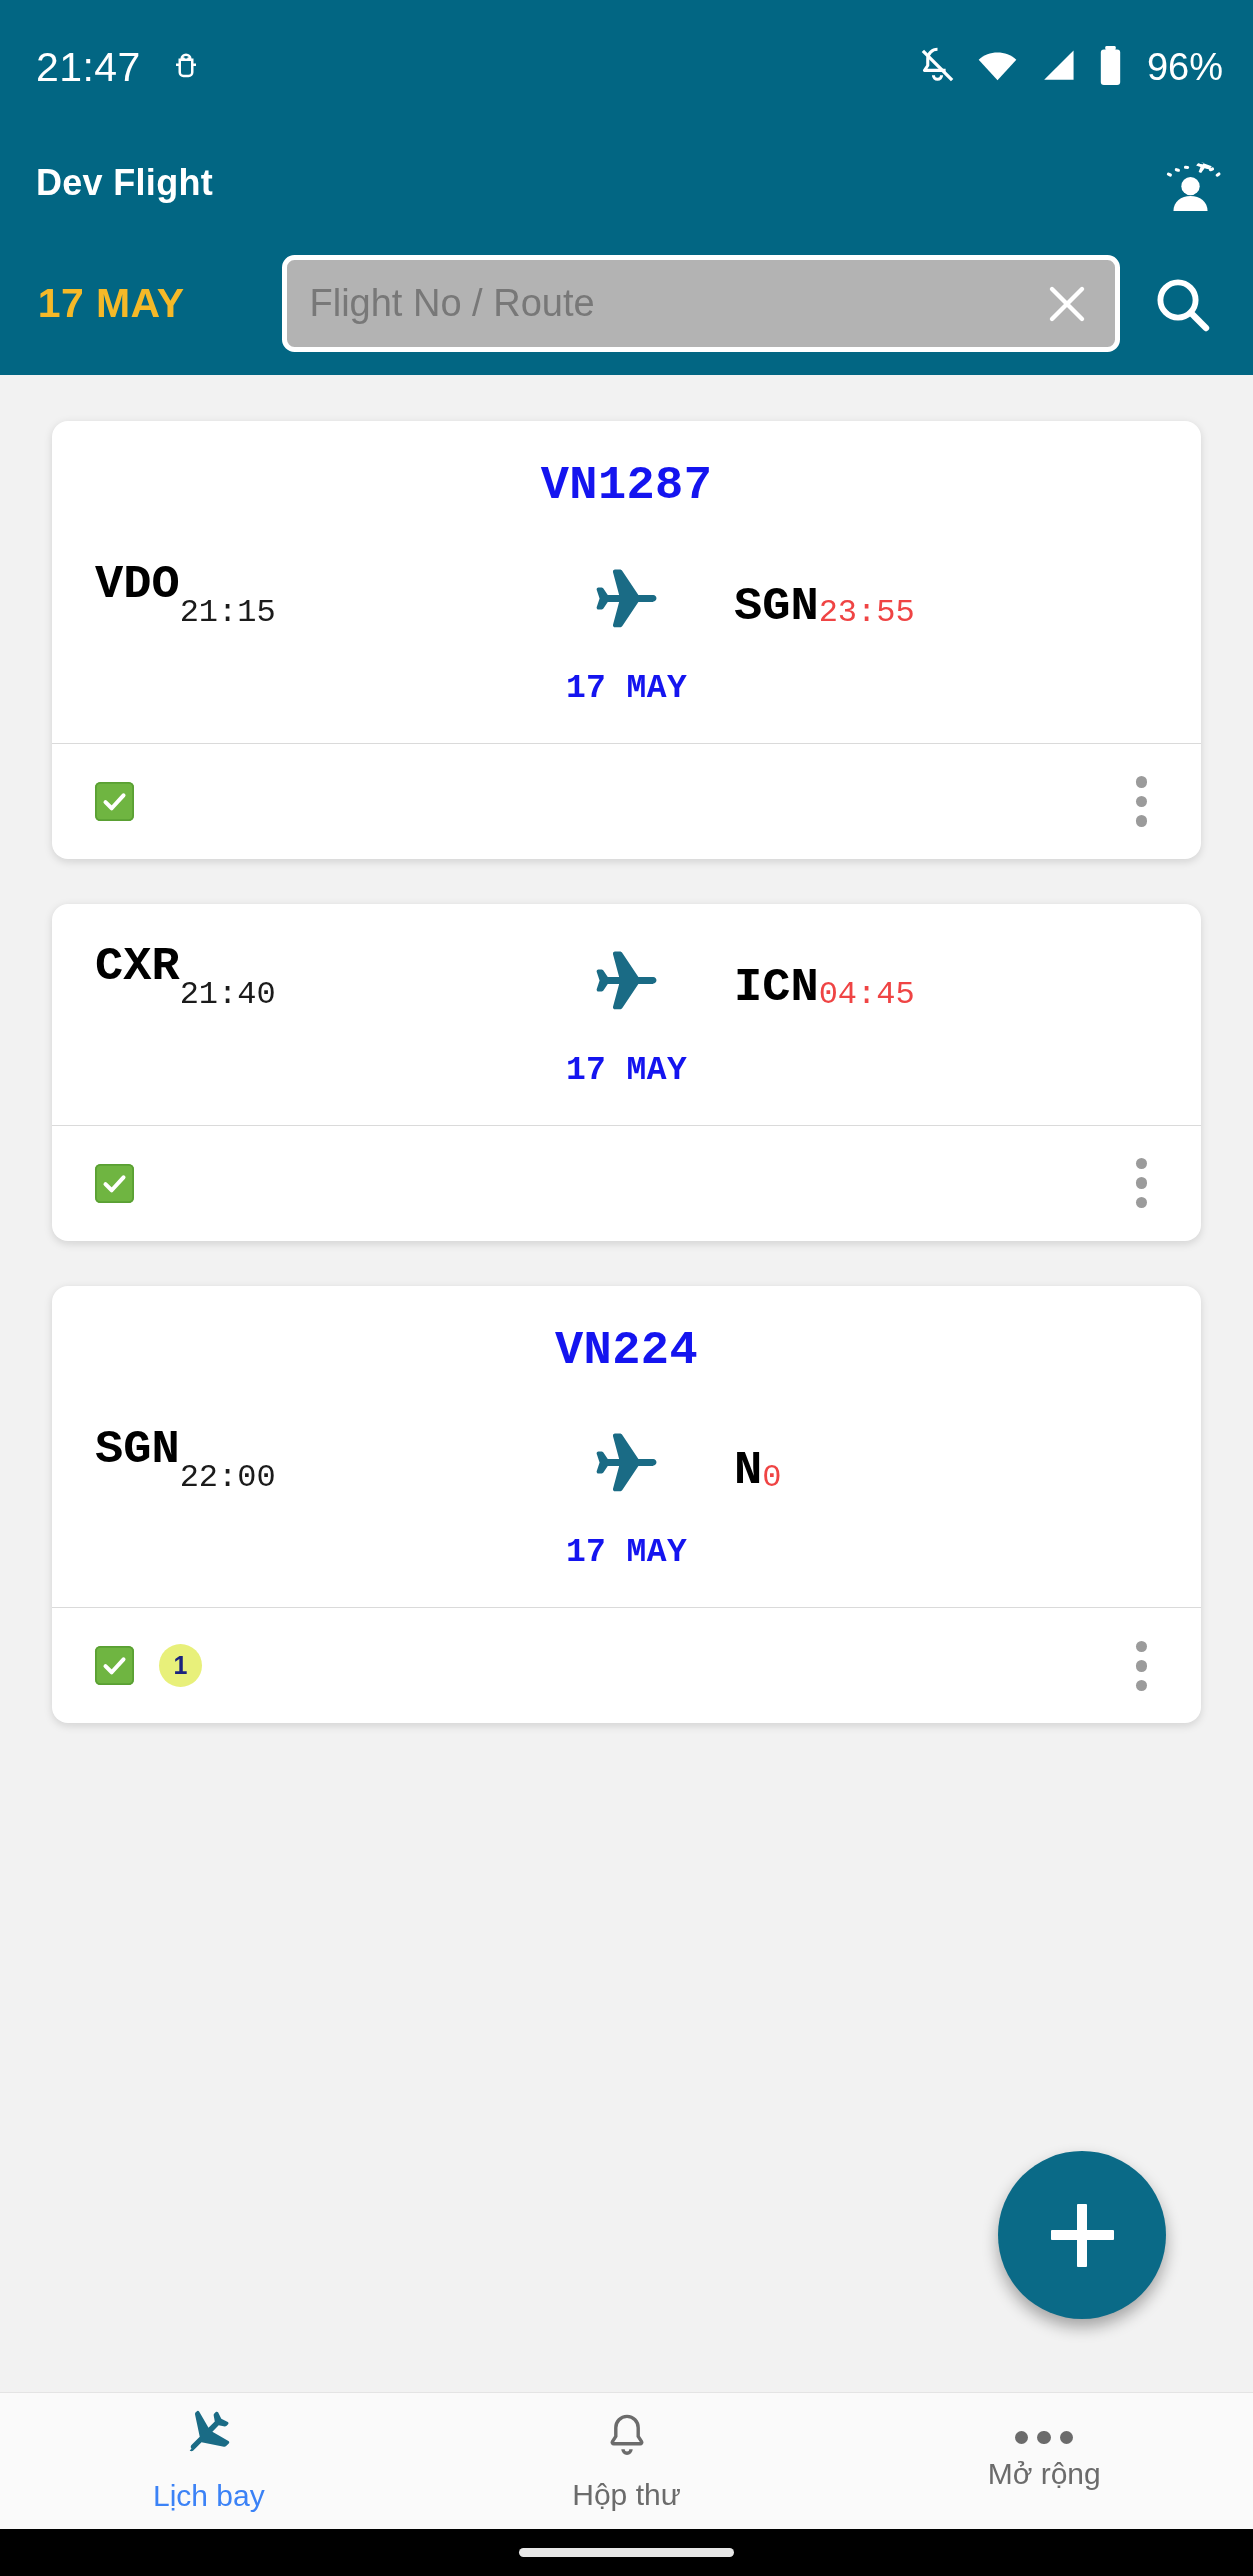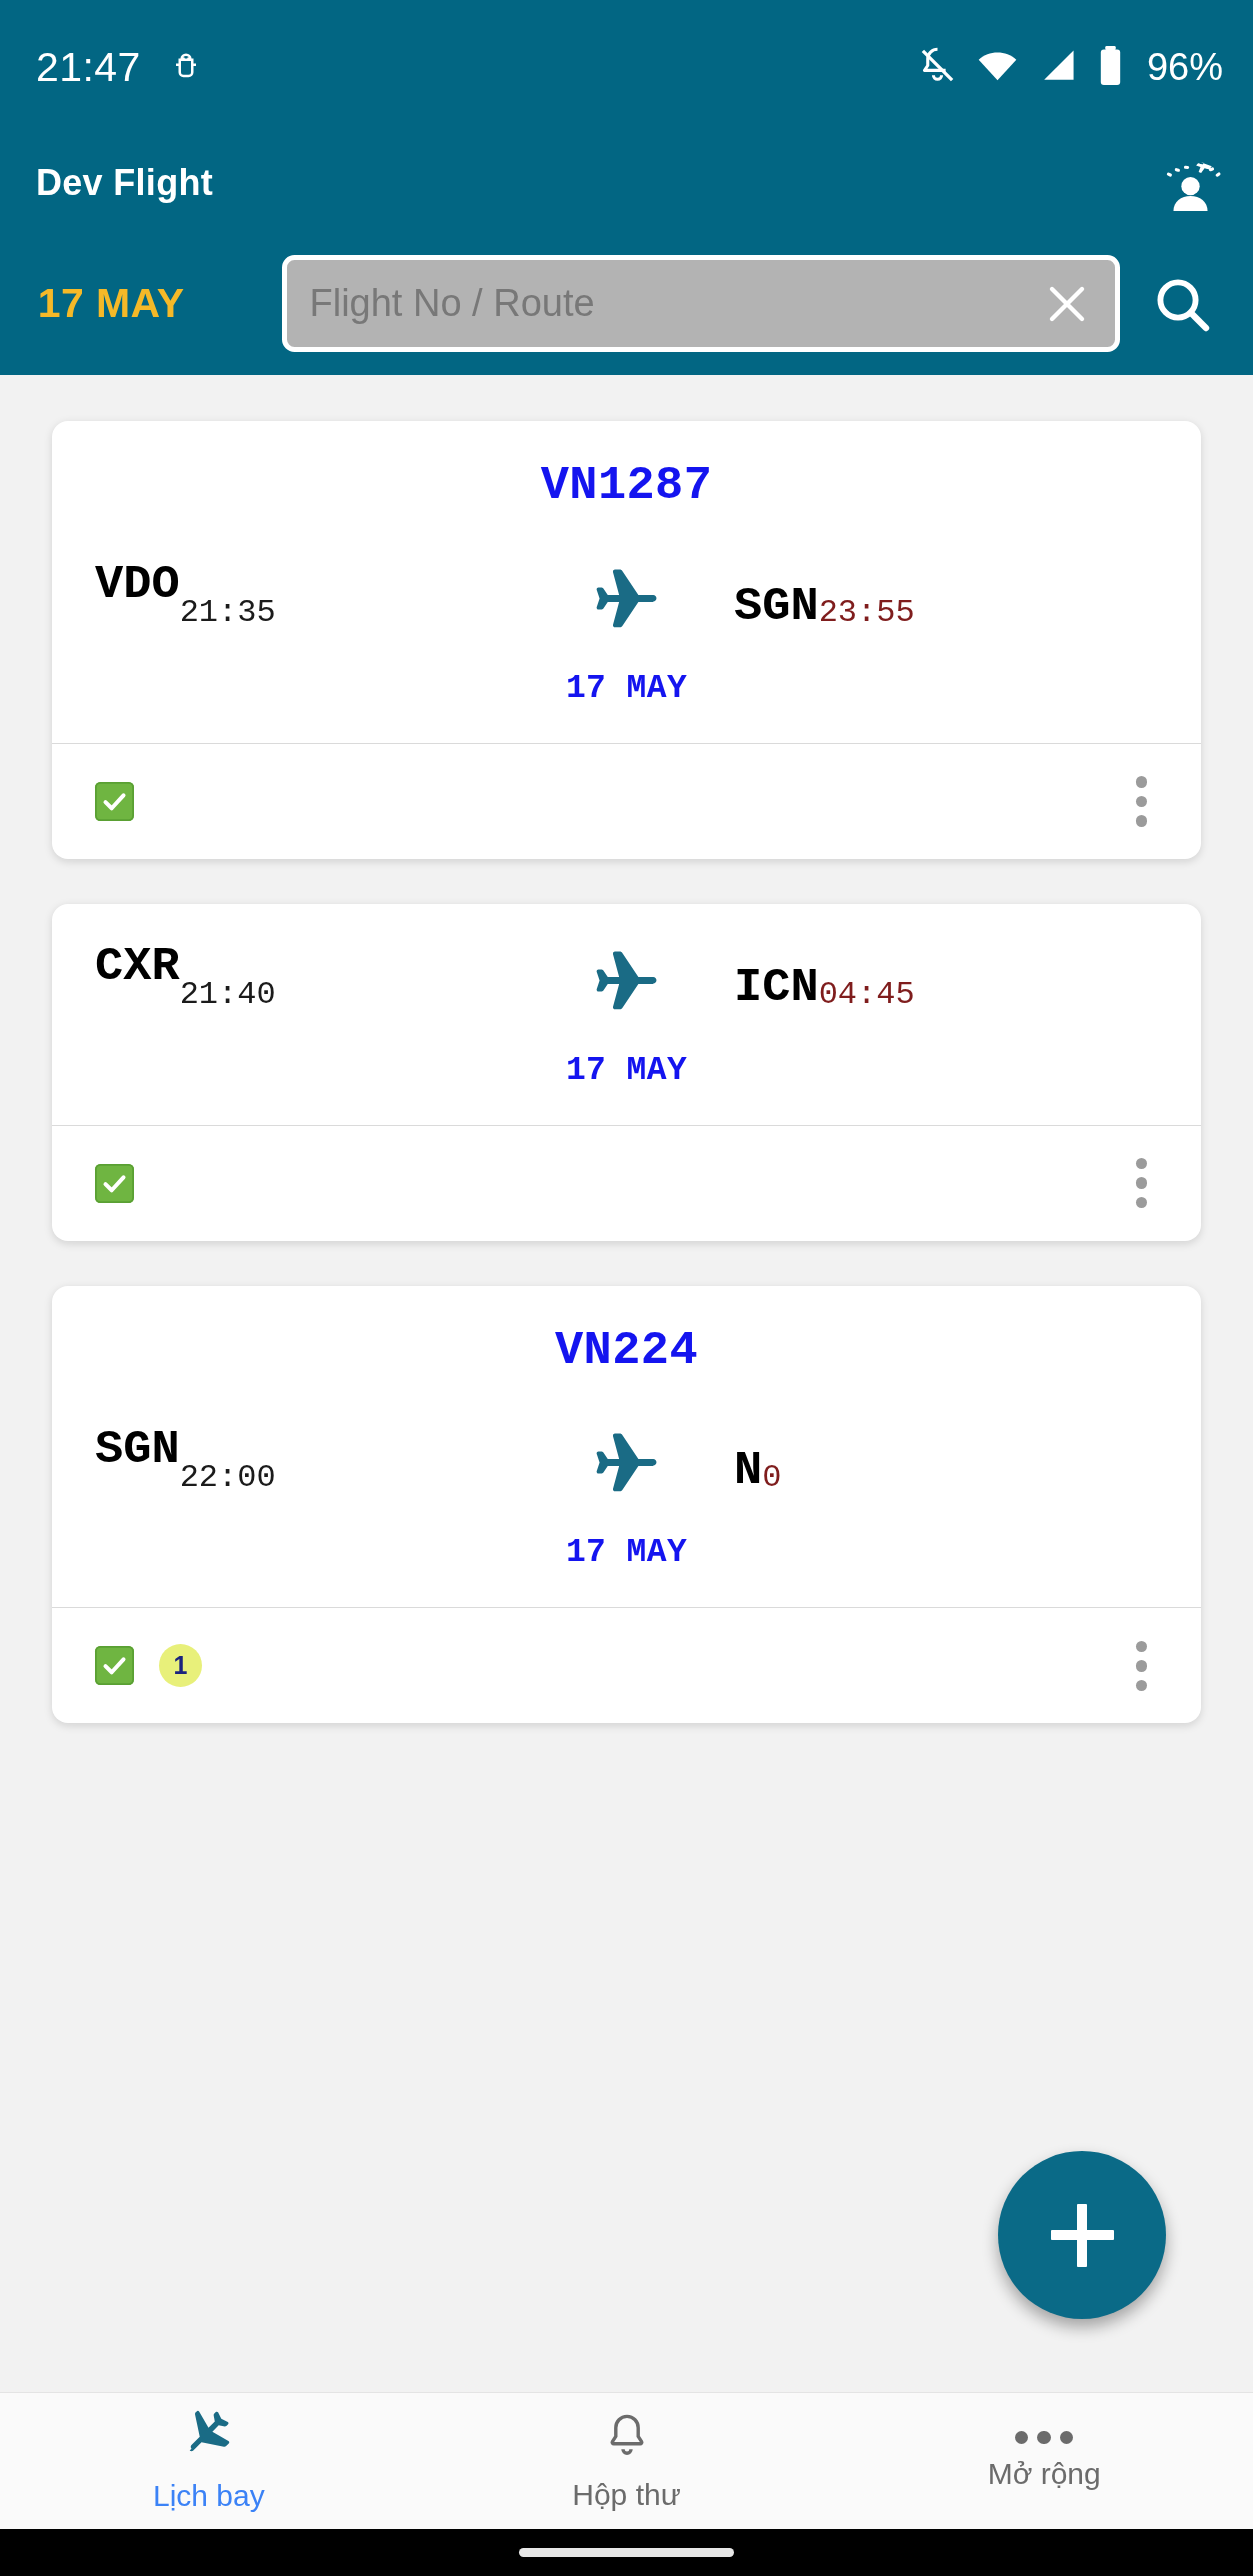--- a/index.html
+++ b/index.html
@@ -74,21 +74,21 @@
     letter-spacing:0.4px; margin-bottom:48px;
   }
   .route{
     display:grid; grid-template-columns:1fr auto 1fr; align-items:start;
   }
   .leg{ display:flex; }
   .leg.dep{ align-items:flex-start; }
   .leg.arr{ align-items:flex-end; }
   .iata{ font-size:47px; font-weight:bold; color:#000; line-height:1.05; }
   .time{ font-size:32px; color:#1b1b1b; margin-top:34px; }
-  .time.arr-time{ color:#7f1d1d; }
+  .time.arr-time{ color:#ef4444; }
   .mid{ display:flex; flex-direction:column; align-items:center; min-width:215px; }
   .mid .plane{ margin-top:1.8px; }
   .mid .date{
     color:#1414ef; font-size:33px; font-weight:bold; margin-top:34px; letter-spacing:0.4px;
   }
   .card-footer{
     border-top:1.8px solid #dadada; height:116px;
     display:flex; align-items:center; justify-content:space-between;
     padding:0 43px;
   }
@@ -225,21 +225,21 @@
   </div>
 </div>
 
 <div class="flight-list" id="flight-list">
     <div class="card">
       <div class="card-body">
         <div class="flight-no">VN1287</div>
         <div class="route">
           <div class="leg dep">
             <div class="iata">VDO</div>
-            <div class="time">21:35</div>
+            <div class="time">21:15</div>
           </div>
           <div class="mid">
             <span class="plane"><svg width="70" height="70" viewBox="0 0 24 24">
                 <path d="M21 13.5c.6 0 1.1-.5 1.1-1.1s-.5-1.1-1.1-1.1h-5.1L10.4 3.1c-.2-.3-.5-.5-.9-.5H7.9c-.5 0-.8.4-.7.9l2.1 7.8H5.4L3.9 9.1c-.2-.3-.5-.4-.8-.4H2.2c-.4 0-.7.4-.6.8l1 3-1 3c-.1.4.2.8.6.8h.9c.3 0 .6-.2.8-.4l1.5-2.2h3.9l-2.1 7.8c-.1.5.2.9.7.9h1.6c.4 0 .7-.2.9-.5l5.5-8.2H21z" fill="#1a6b85"></path>
               </svg></span>
             <div class="date">17 MAY</div>
           </div>
           <div class="leg arr">
             <div class="iata">SGN</div>
             <div class="time arr-time">23:55</div>

